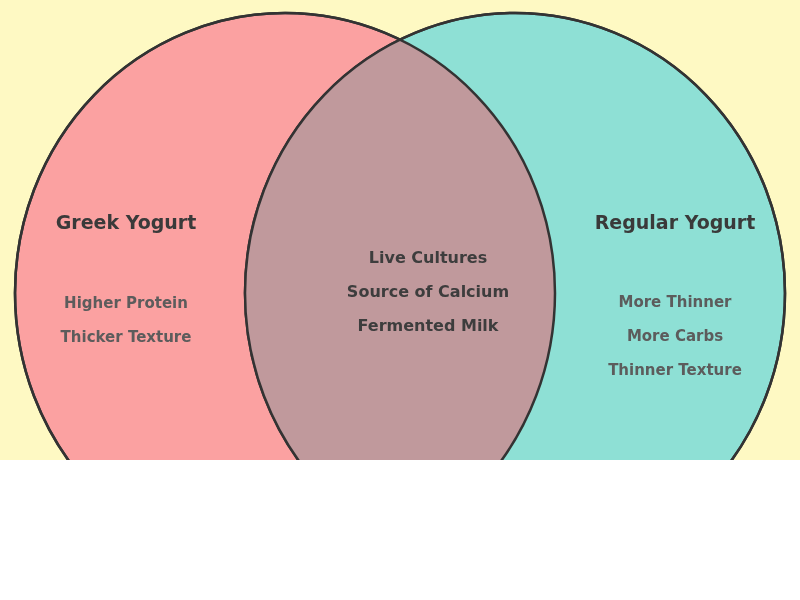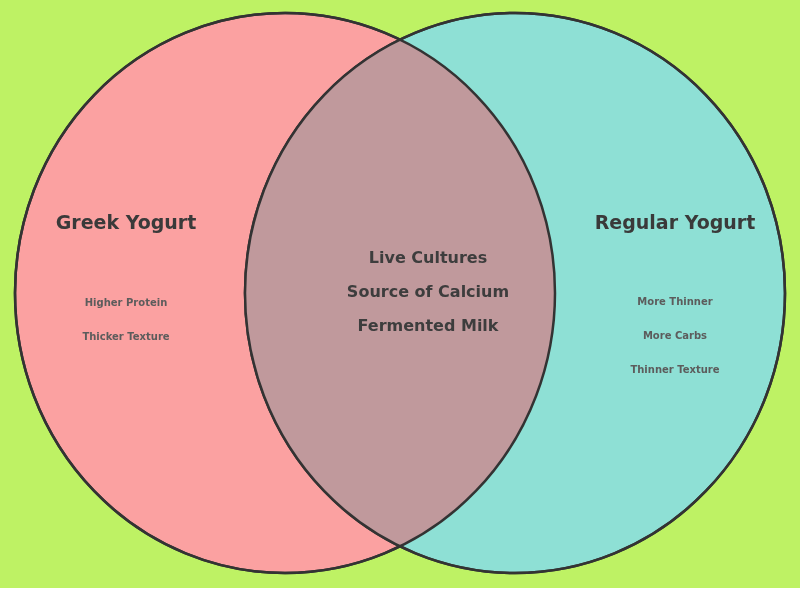--- a/index.html
+++ b/index.html
@@ -3,22 +3,22 @@
 <meta charset="utf-8">
 <style>
   html, body {
     margin: 0;
     padding: 0;
     background: #ffffff;
   }
   .canvas {
     position: relative;
     width: 800px;
-    height: 588px;
-    background: #bef264;
+    height: 460px;
+    background: #fef9c3;
     overflow: hidden;
     font-family: "DejaVu Sans", "Liberation Sans", sans-serif;
   }
   .venn-svg {
     position: absolute;
     left: 0;
     top: 0;
     width: 800px;
     height: 600px;
   }
@@ -40,21 +40,21 @@
     white-space: nowrap;
     text-align: center;
   }
   .set-title {
     font-size: 19px;
     font-weight: 700;
     color: #3a3a3a;
     line-height: 26px;
   }
   .item-list {
-    font-size: 10px;
+    font-size: 15px;
     font-weight: 700;
     color: #5c5c5c;
     line-height: 34px;
   }
   .shared-list {
     font-size: 16px;
     font-weight: 700;
     color: #3d3d3d;
     line-height: 34px;
   }

